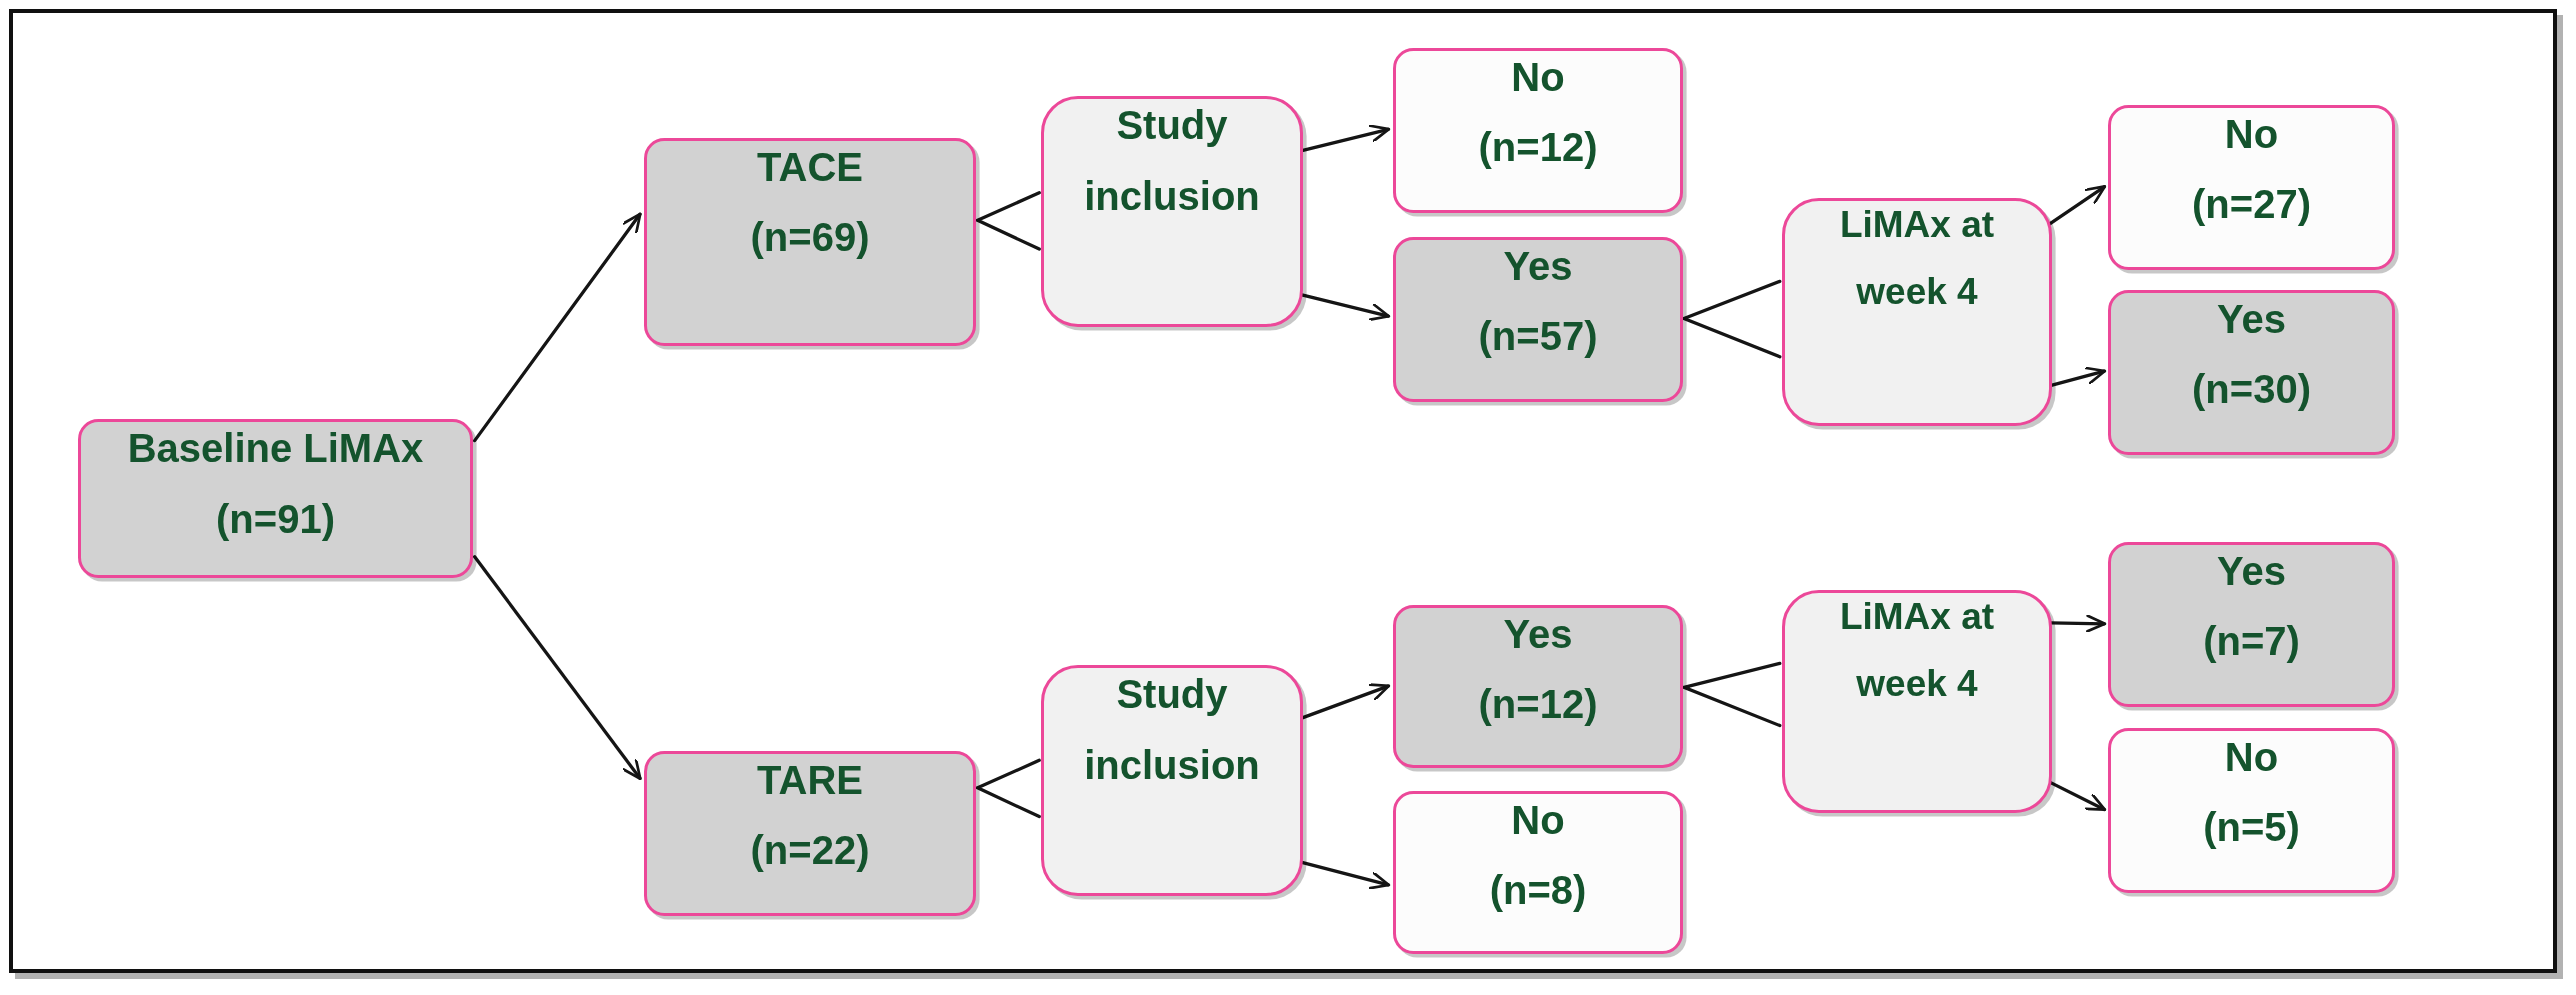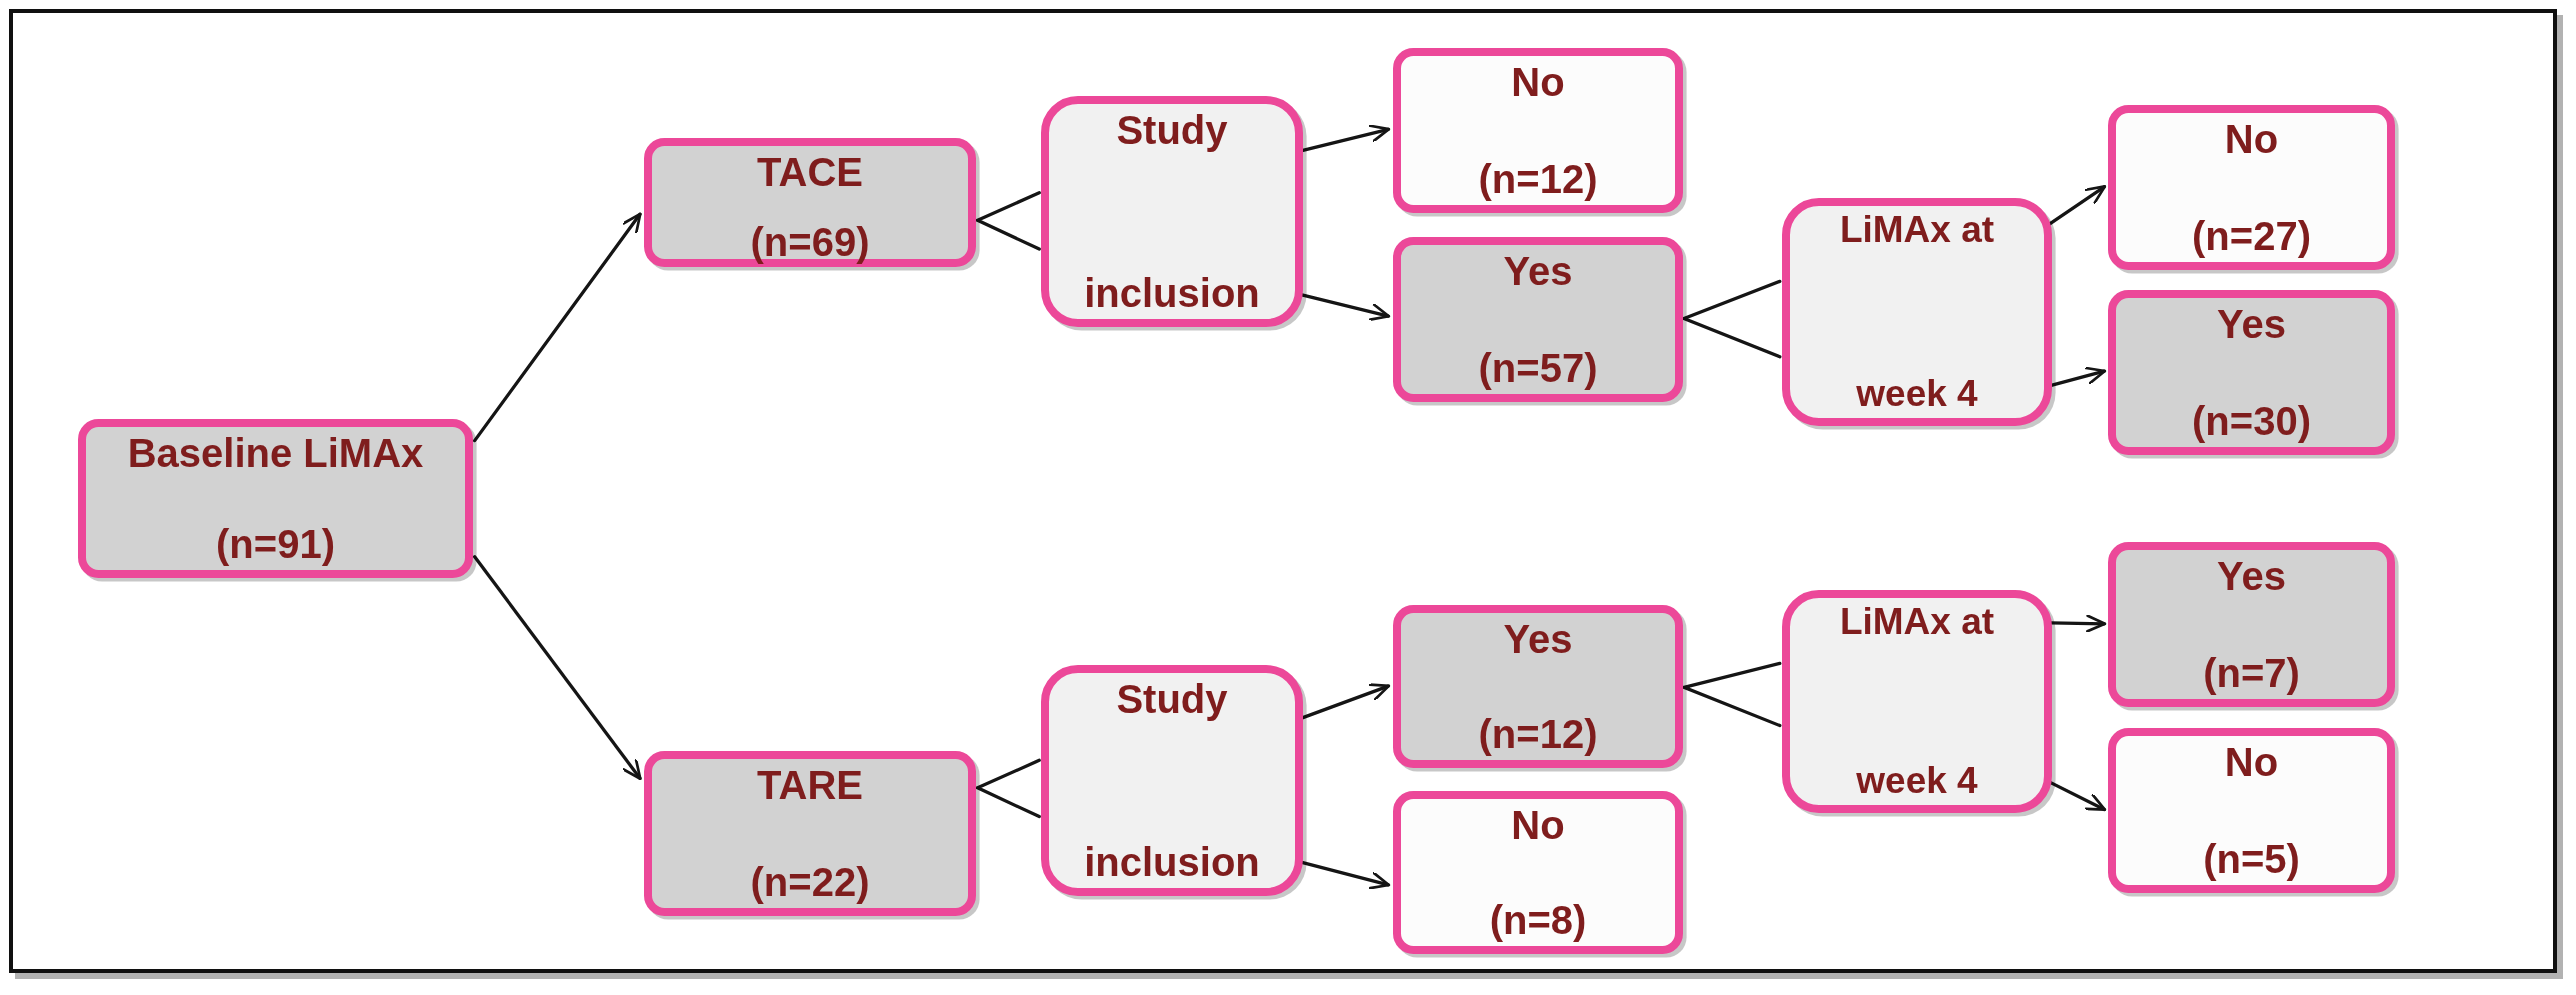--- a/index.html
+++ b/index.html
@@ -31,27 +31,27 @@
   #flow-svg {
     position: absolute;
     left: 0;
     top: 0;
     width: 2576px;
     height: 995px;
   }
   .node-box {
     position: absolute;
     box-sizing: border-box;
-    border: 8px solid #ec4899;
+    border: 3px solid #ec4899;
     display: flex;
     flex-direction: column;
     align-items: center;
-    justify-content: space-between;
+    justify-content: flex-start;
     text-align: center;
-    color: #7f1d1d;
+    color: #14532d;
     font-weight: bold;
     line-height: 1.30;
     box-shadow: 3.6px 3.6px 0 0 rgba(0,0,0,0.22);
   }
   .node-box .node-line {
     display: block;
     white-space: nowrap;
   }
   .fill-gray   { background: #d2d2d2; }
   .fill-white  { background: #fcfcfc; }
@@ -107,21 +107,21 @@
 
       <path d="M3402,1296 L3514,1352" marker-end="url(#arrowOpen)"></path>
     </g>
   </svg>
 
   <div class="node-box fill-gray rad-lg fs-big gap-b" style="left:78px; top:419px; width:395px; height:159px;">
     <span class="node-line">Baseline LiMAx</span>
     <span class="node-line">(n=91)</span>
   </div>
 
-  <div class="node-box fill-gray rad-lg fs-big gap-a" style="left:644px; top:138px; width:332px; height:129px;">
+  <div class="node-box fill-gray rad-lg fs-big gap-a" style="left:644px; top:138px; width:332px; height:208px;">
     <span class="node-line">TACE</span>
     <span class="node-line">(n=69)</span>
   </div>
 
   <div class="node-box fill-light rad-xl fs-big gap-b" style="left:1041px; top:96px; width:262px; height:231px;">
     <span class="node-line">Study</span>
     <span class="node-line">inclusion</span>
   </div>
 
   <div class="node-box fill-white rad-lg fs-big gap-a" style="left:1393px; top:48px; width:290px; height:165px;">

